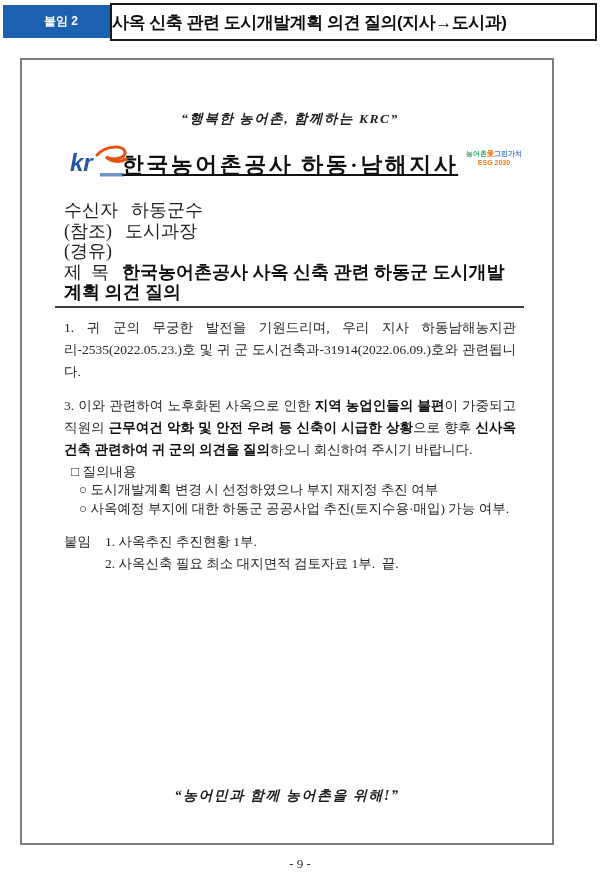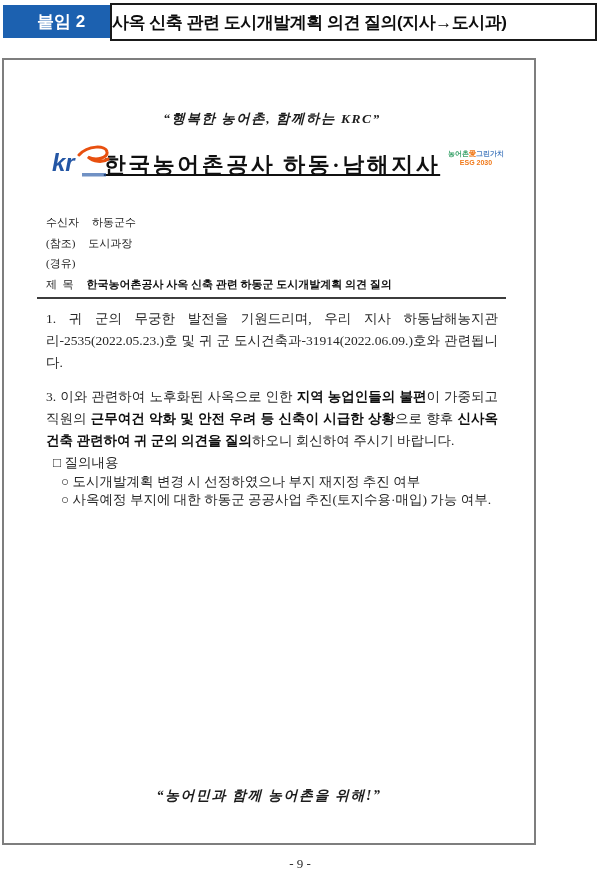--- a/index.html
+++ b/index.html
@@ -1,46 +1,46 @@
 <!DOCTYPE html>
 <html><head>
 <meta charset="utf-8">
 <style>
   html,body{margin:0;padding:0;background:#ffffff;}
   .page{position:relative;width:600px;height:885px;background:#ffffff;overflow:hidden;
         font-family:"Liberation Serif","DejaVu Serif",serif;color:#242424;}
 
   
   .badge{position:absolute;left:3px;top:5px;width:116px;height:33px;line-height:33px;
-         background:#1c61b0;color:#ffffff;text-align:center;font-weight:bold;font-size:17px;
+         background:#1c61b0;color:#ffffff;text-align:center;font-weight:bold;font-size:12px;
          font-family:"Liberation Sans","DejaVu Sans",sans-serif;}
   .hdr-title-box{position:absolute;left:110px;top:3px;width:483px;height:34px;
          border:2px solid #1a1a1a;background:#ffffff;display:flex;align-items:center;justify-content:flex-start;}
   .hdr-title-box span{font-weight:bold;font-size:17px;color:#0d0d0d;letter-spacing:-0.5px;
          font-family:"Liberation Sans","DejaVu Sans",sans-serif;white-space:nowrap;}
 
   
-  .doc{position:absolute;left:2px;top:58px;width:534px;height:787px;box-sizing:border-box;
+  .doc{position:absolute;left:20px;top:58px;width:534px;height:787px;box-sizing:border-box;
        border:2px solid #7e7e7e;background:#ffffff;padding:50px 36px 0 42px;}
 
   .slogan-top{text-align:center;font-weight:bold;font-style:italic;font-size:13.5px;
        letter-spacing:1.5px;color:#1c1c1c;}
 
   .org-row{position:relative;margin-top:13px;height:48px;display:flex;align-items:center;justify-content:center;}
   .krc-logo{position:absolute;left:6px;top:2px;}
   .org-title{font-size:22px;font-weight:bold;letter-spacing:2.5px;color:#101010;white-space:nowrap;text-decoration:underline;}
   .esg{position:absolute;right:-6px;top:6px;text-align:center;line-height:8px;
        font-family:"Liberation Sans","DejaVu Sans",sans-serif;}
   .esg-l1{font-size:7px;font-weight:bold;white-space:nowrap;}
   .esg .e1{color:#3aa26a;}
   .esg .e2{color:#f07818;}
   .esg .e3{color:#4a7ec0;}
   .esg-l2{display:block;font-size:7px;font-weight:bold;color:#f07818;margin-top:1px;}
 
-  .recipient{margin-top:23px;font-size:11px;line-height:20.5px;color:#222222;}
+  .recipient{margin-top:11px;font-size:18px;line-height:20.5px;color:#222222;}
   .r-line{white-space:pre-wrap;}
   .r-label{margin-right:13px;}
   .subject-val{font-weight:bold;color:#0f0f0f;}
   .subject-underline{border-top:2px solid #3c3c3c;margin:3px -8px 0 -9px;height:0;}
 
   .para{margin:9px 0 0 0;font-size:13.5px;line-height:22px;text-align:justify;color:#262626;}
   .para.gap{margin-top:12px;}
   .para .b{font-weight:bold;color:#0e0e0e;}
 
   .inquiry{margin-top:2px;font-size:13.5px;line-height:18.5px;color:#262626;}
@@ -96,18 +96,25 @@
 
     <p class="para"><span>1. 귀 군의 무궁한 발전을 기원드리며, 우리 지사 하동남해농지관리-2535(2022.05.23.)호 및 귀 군 도시건축과-31914(2022.06.09.)호와 관련됩니다.</span></p>
     <p class="para gap"><span>3. 이와 관련하여 노후화된 사옥으로 인한 </span><span class="b">지역 농업인들의 불편</span><span>이 가중되고 직원의 </span><span class="b">근무여건 악화 및 안전 우려 등 신축이 시급한 상황</span><span>으로 향후 </span><span class="b">신사옥 건축 관련하여 귀 군의 의견을 질의</span><span>하오니 회신하여 주시기 바랍니다.</span></p>
 
     <div class="inquiry">
       <div class="inquiry-heading">□ 질의내용</div>
       <div class="inquiry-item">○ 도시개발계획 변경 시 선정하였으나 부지 재지정 추진 여부</div>
       <div class="inquiry-item">○ 사옥예정 부지에 대한 하동군 공공사업 추진(토지수용·매입) 가능 여부.</div>
     </div>
 
+    <div class="attach">
+      <span class="attach-label">붙임</span>
+      <span class="attach-items">
+        <span>1. 사옥추진 추진현황 1부.</span>
+        <span>2. 사옥신축 필요 최소 대지면적 검토자료 1부.  끝.</span>
+      </span>
+    </div>
 
     <div class="slogan-bottom">“농어민과 함께 농어촌을 위해!”</div>
   </div>
 
   <div class="page-num">- 9 -</div>
 </div>
 
 </body></html>

